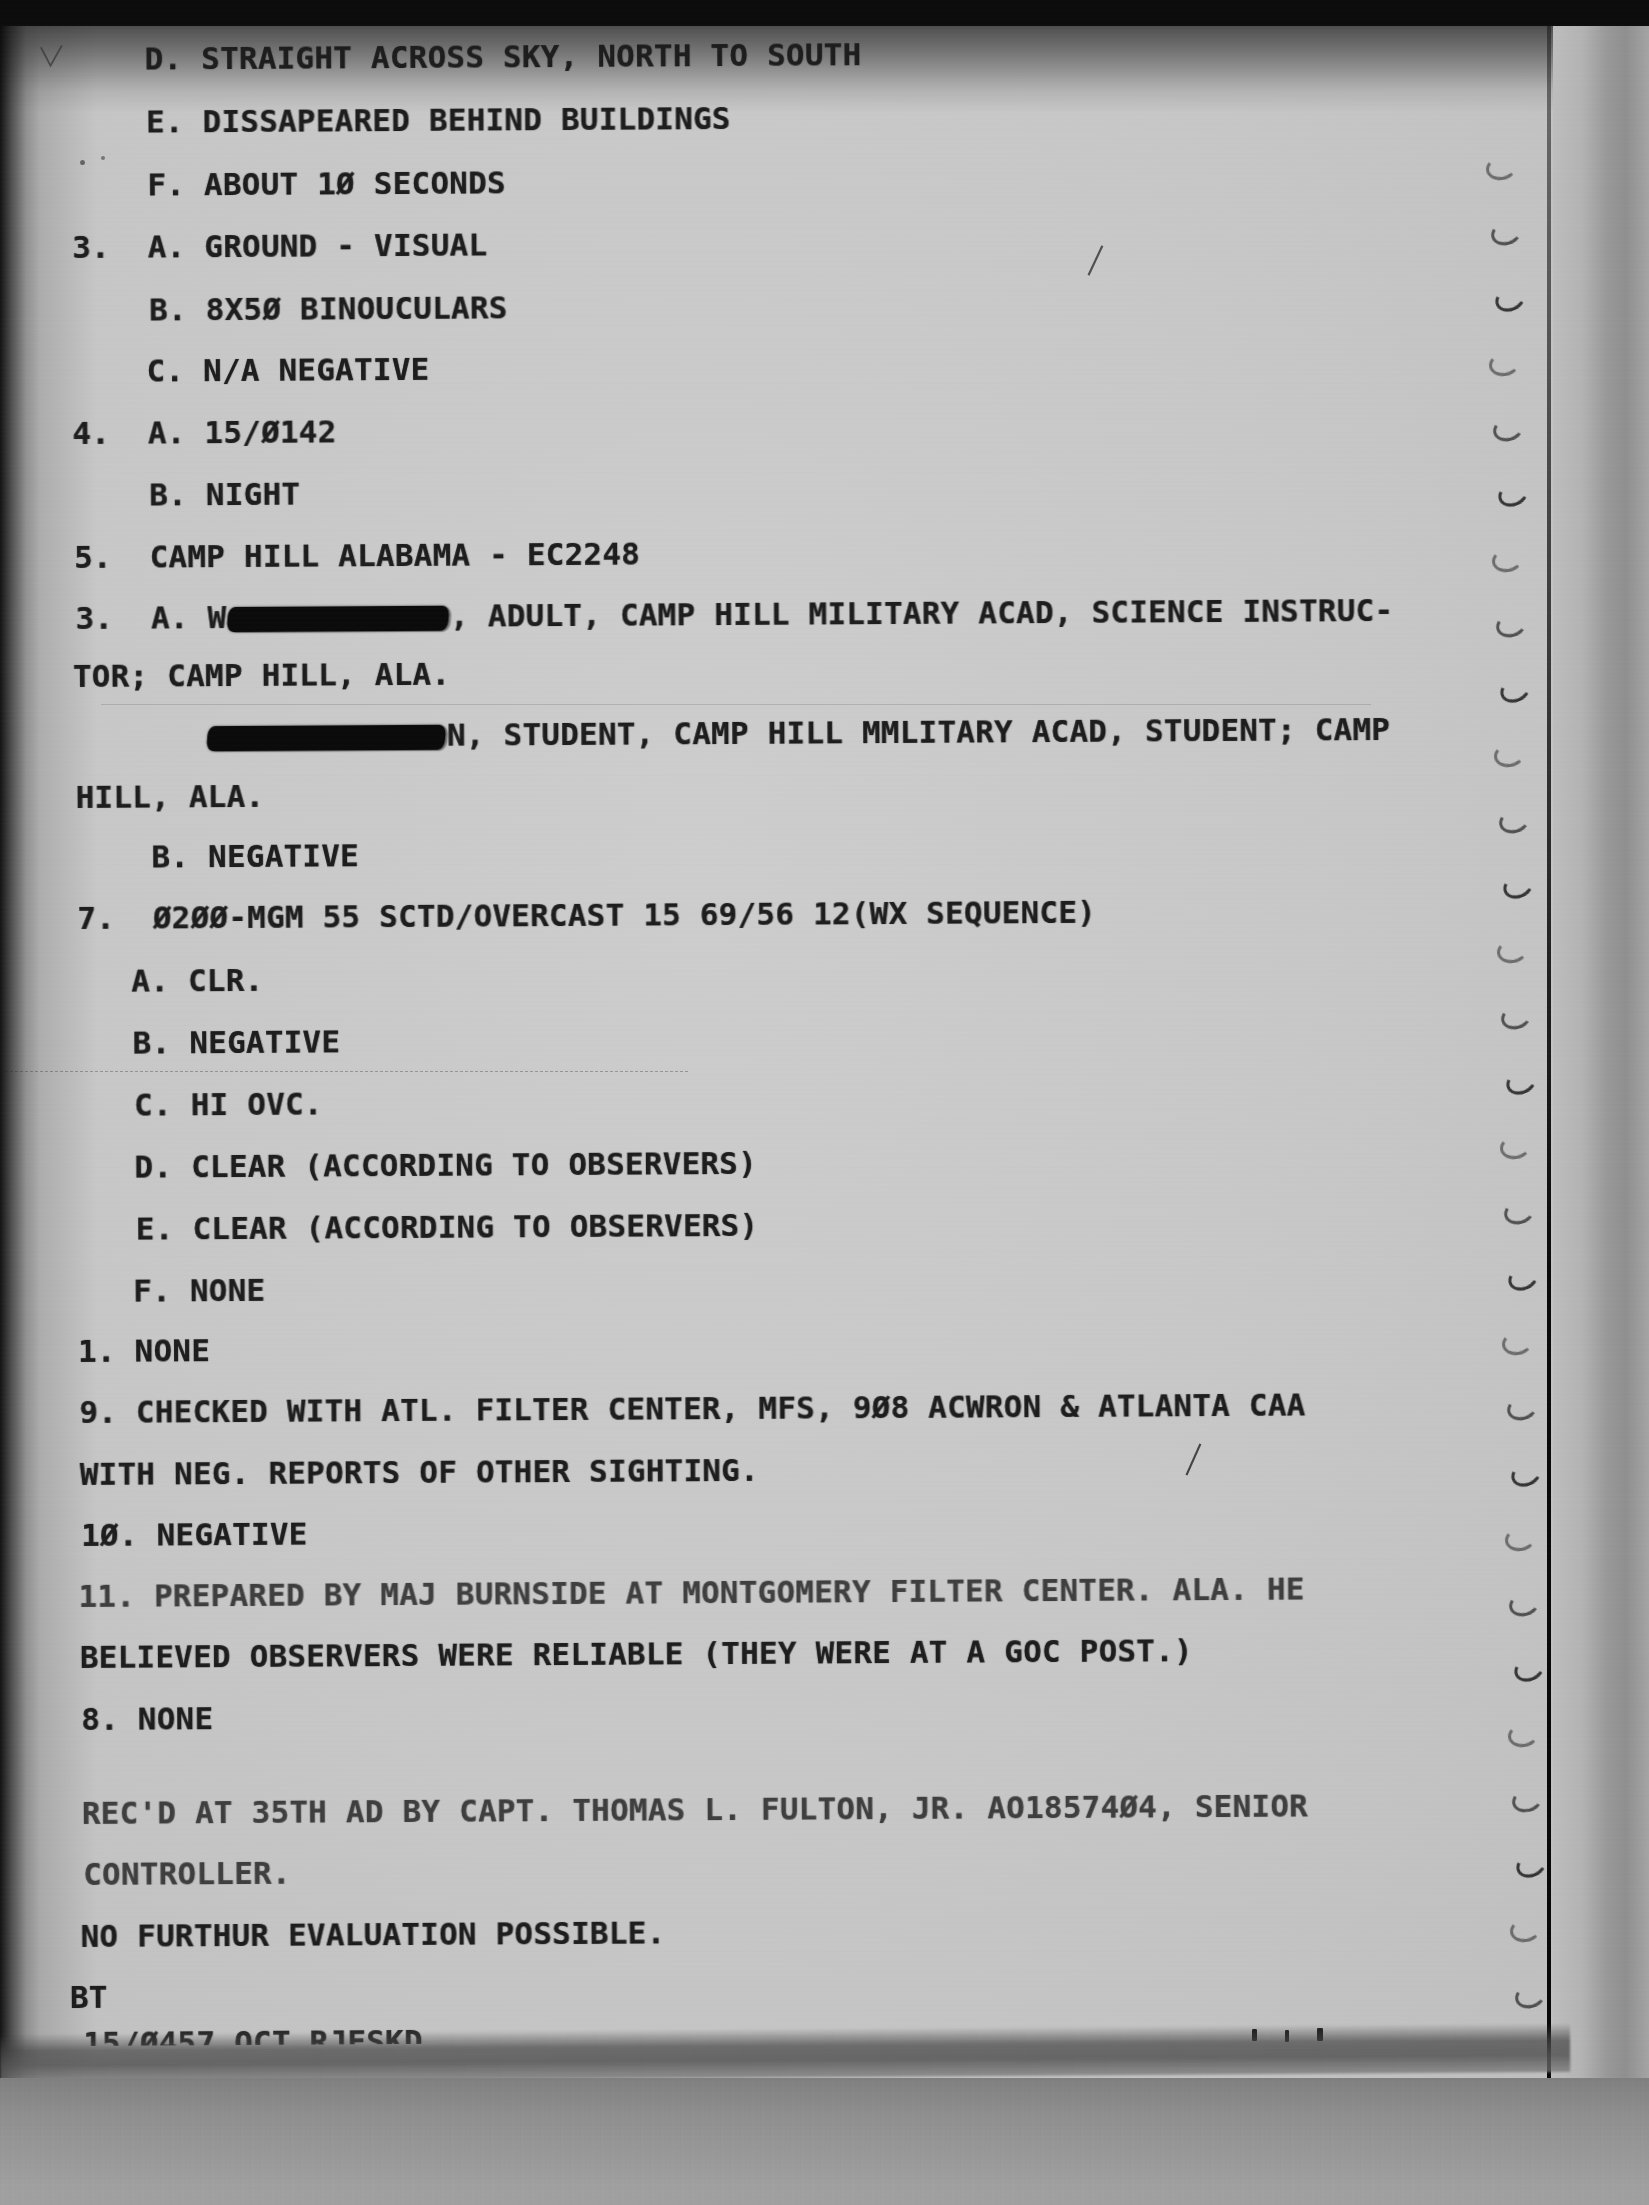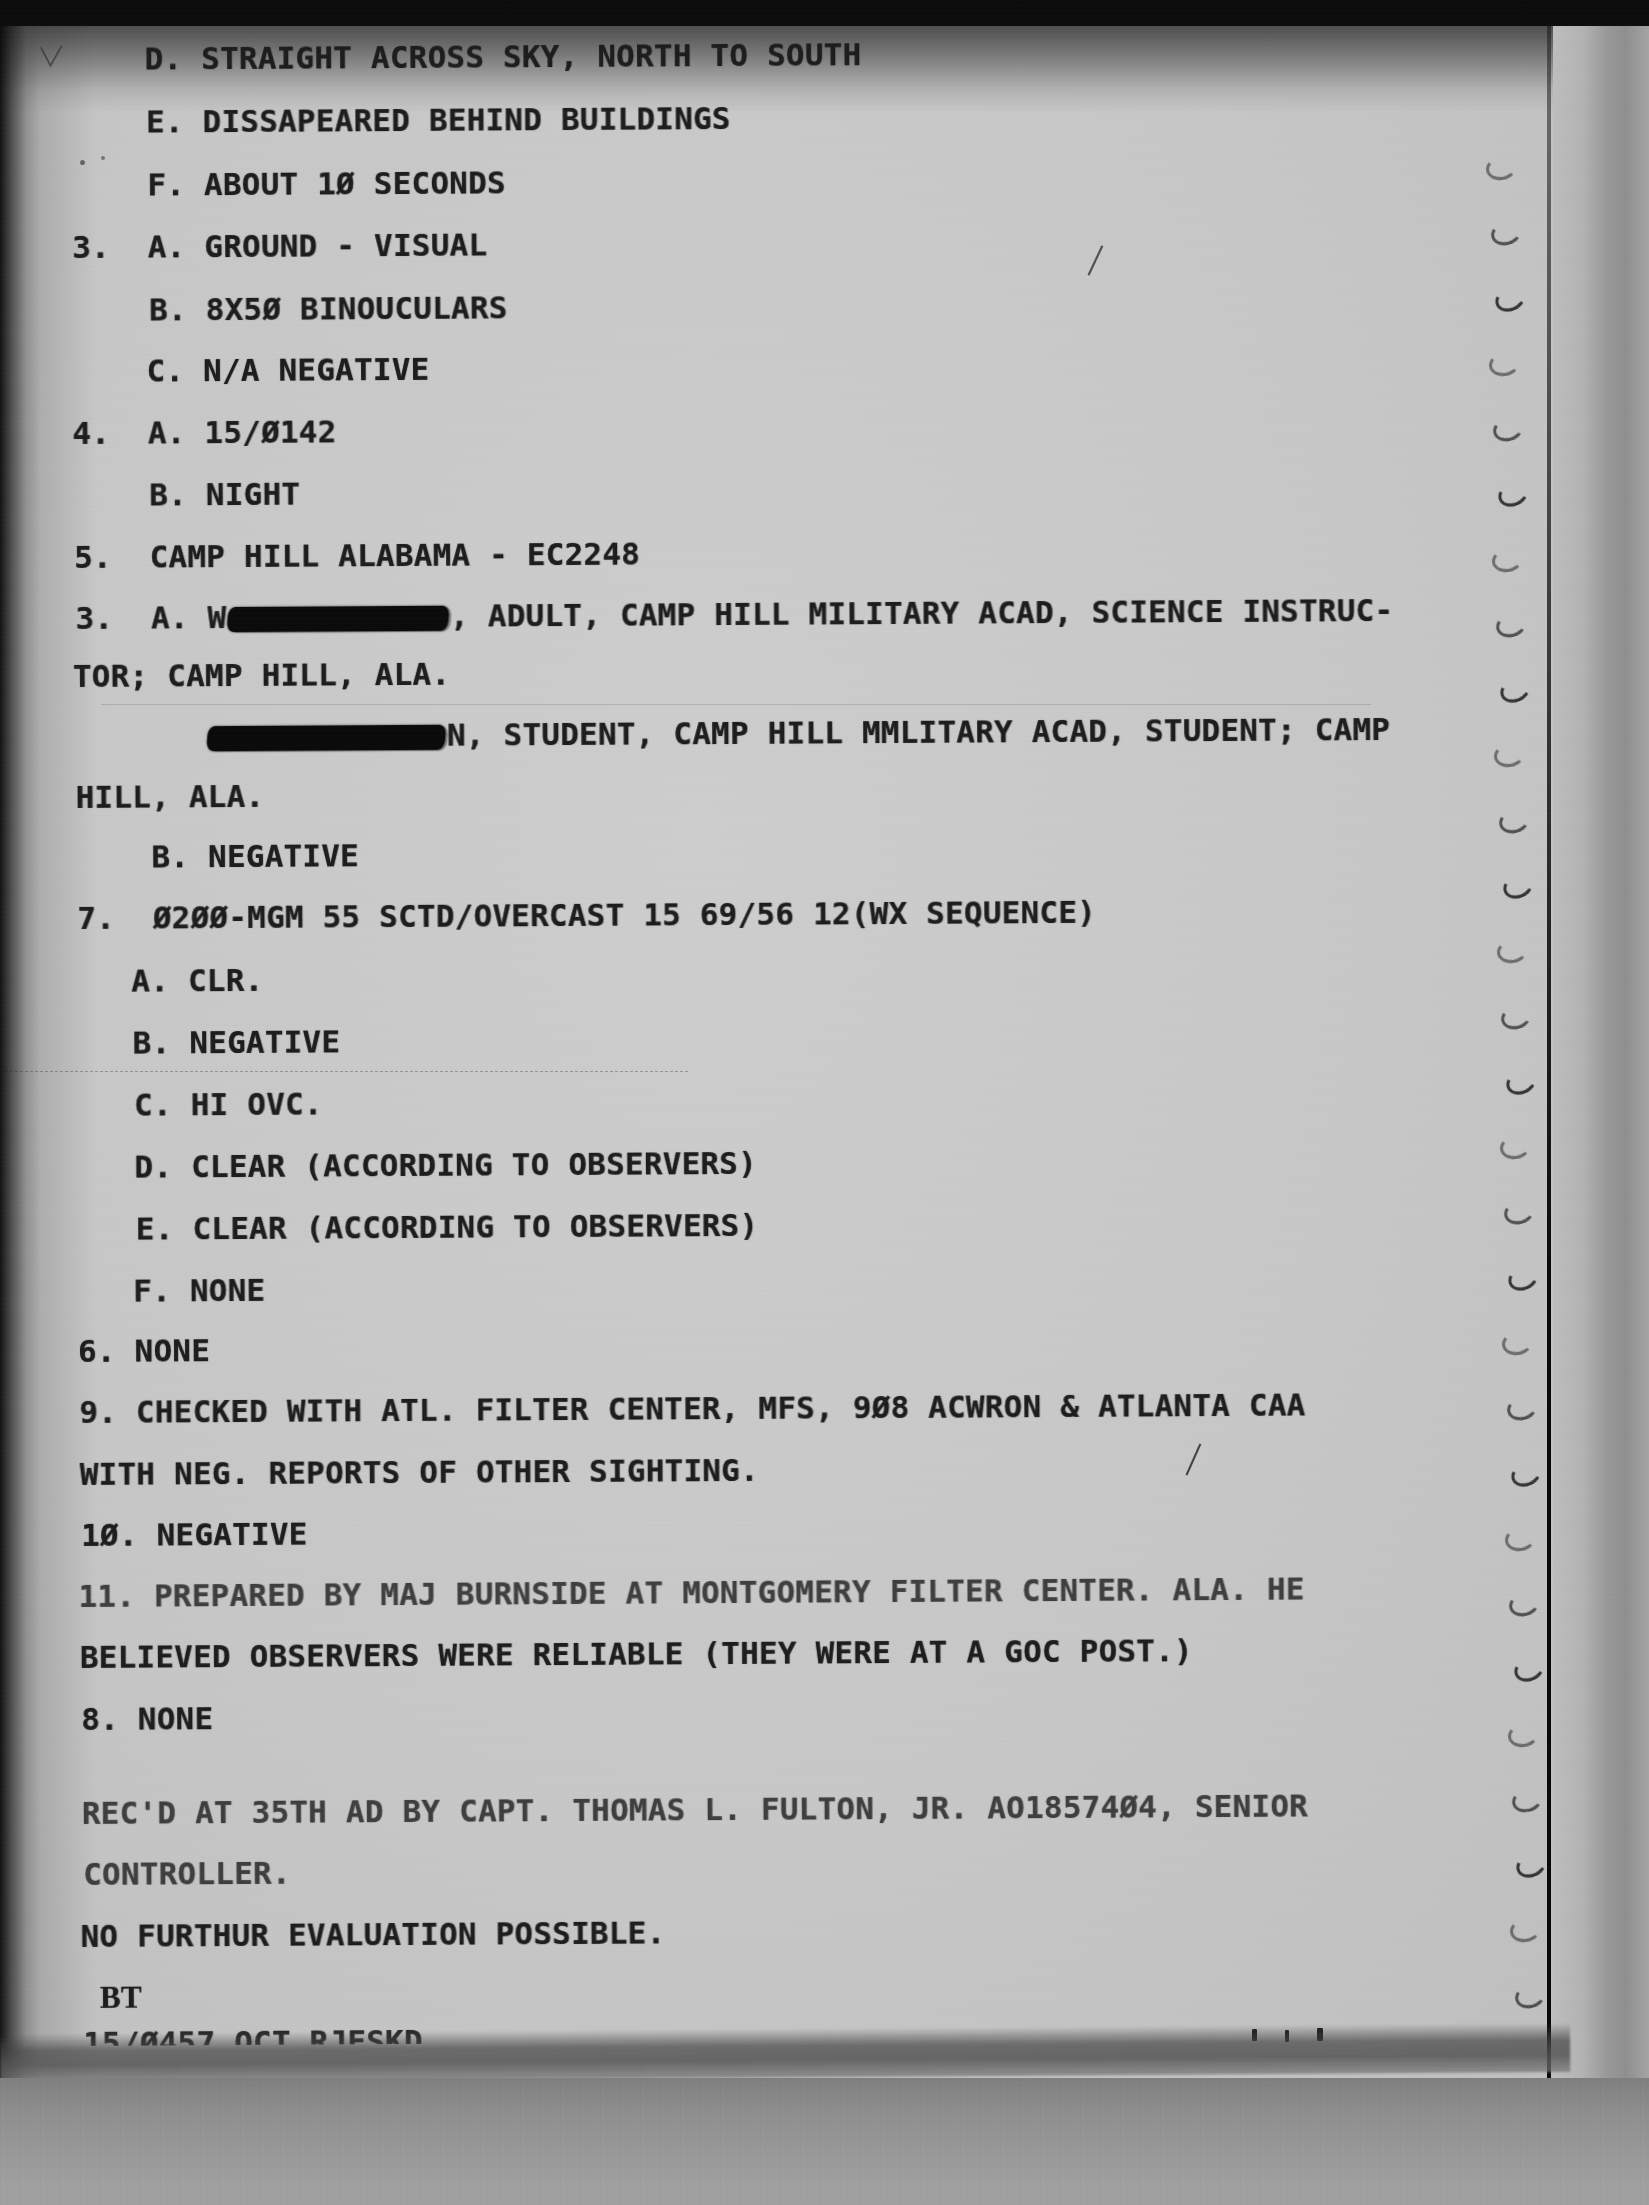--- a/index.html
+++ b/index.html
@@ -124,31 +124,31 @@
       <div class="typeline" style="top: 722px; left: 70px;"><span>       </span><span class="redact" style="width: 238px;"></span><span>N, STUDENT, CAMP HILL MMLITARY ACAD, STUDENT; CAMP</span></div>
       <div class="typeline" style="top: 782px; left: 71px;">HILL, ALA.</div>
       <div class="typeline" style="top: 842px; left: 71px;">    B. NEGATIVE</div>
       <div class="typeline" style="top: 903px; left: 72px;">7.  Ø2ØØ-MGM 55 SCTD/OVERCAST 15 69/56 12(WX SEQUENCE)</div>
       <div class="typeline" style="top: 966px; left: 69px;">   A. CLR.</div>
       <div class="typeline" style="top: 1028px; left: 70px;">   B. NEGATIVE</div>
       <div class="typeline" style="top: 1090px; left: 71px;">   C. HI OVC.</div>
       <div class="typeline" style="top: 1152px; left: 71px;">   D. CLEAR (ACCORDING TO OBSERVERS)</div>
       <div class="typeline" style="top: 1214px; left: 72px;">   E. CLEAR (ACCORDING TO OBSERVERS)</div>
       <div class="typeline" style="top: 1276px; left: 69px;">   F. NONE</div>
-      <div class="typeline" style="top: 1336px; left: 70px;">6. NONE</div>
+      <div class="typeline" style="top: 1336px; left: 70px;">1. NONE</div>
       <div class="typeline" style="top: 1397px; left: 71px;">9. CHECKED WITH ATL. FILTER CENTER, MFS, 9Ø8 ACWRON &amp; ATLANTA CAA</div>
       <div class="typeline" style="top: 1459px; left: 71px;">WITH NEG. REPORTS OF OTHER SIGHTING.</div>
       <div class="typeline" style="top: 1520px; left: 72px;">1Ø. NEGATIVE</div>
       <div class="typeline faded" style="top: 1581px; left: 69px;">11. PREPARED BY MAJ BURNSIDE AT MONTGOMERY FILTER CENTER. ALA. HE</div>
       <div class="typeline" style="top: 1642px; left: 70px;">BELIEVED OBSERVERS WERE RELIABLE (THEY WERE AT A GOC POST.)</div>
       <div class="typeline" style="top: 1704px; left: 71px;">8. NONE</div>
       <div class="typeline faded" style="top: 1798px; left: 71px;">REC'D AT 35TH AD BY CAPT. THOMAS L. FULTON, JR. AO18574Ø4, SENIOR</div>
       <div class="typeline faded" style="top: 1859px; left: 72px;">CONTROLLER.</div>
       <div class="typeline" style="top: 1921px; left: 69px;">NO FURTHUR EVALUATION POSSIBLE.</div>
-      <div class="typeline" style="top: 1982px; left: 88px; font-family: Liberation Serif, serif;">BT</div>
+      <div class="typeline" style="top: 1982px; left: 58px;">BT</div>
       <div class="typeline clipped" style="top: 2028px; left: 71px;">15/Ø457 OCT RJFSKD</div>
     </div>
 
   <div class="bottom-band"></div>
   <div class="below">
     <div class="streaks"></div>
   </div>
 
   <div class="right-band"></div>
   <div class="vline"></div>

